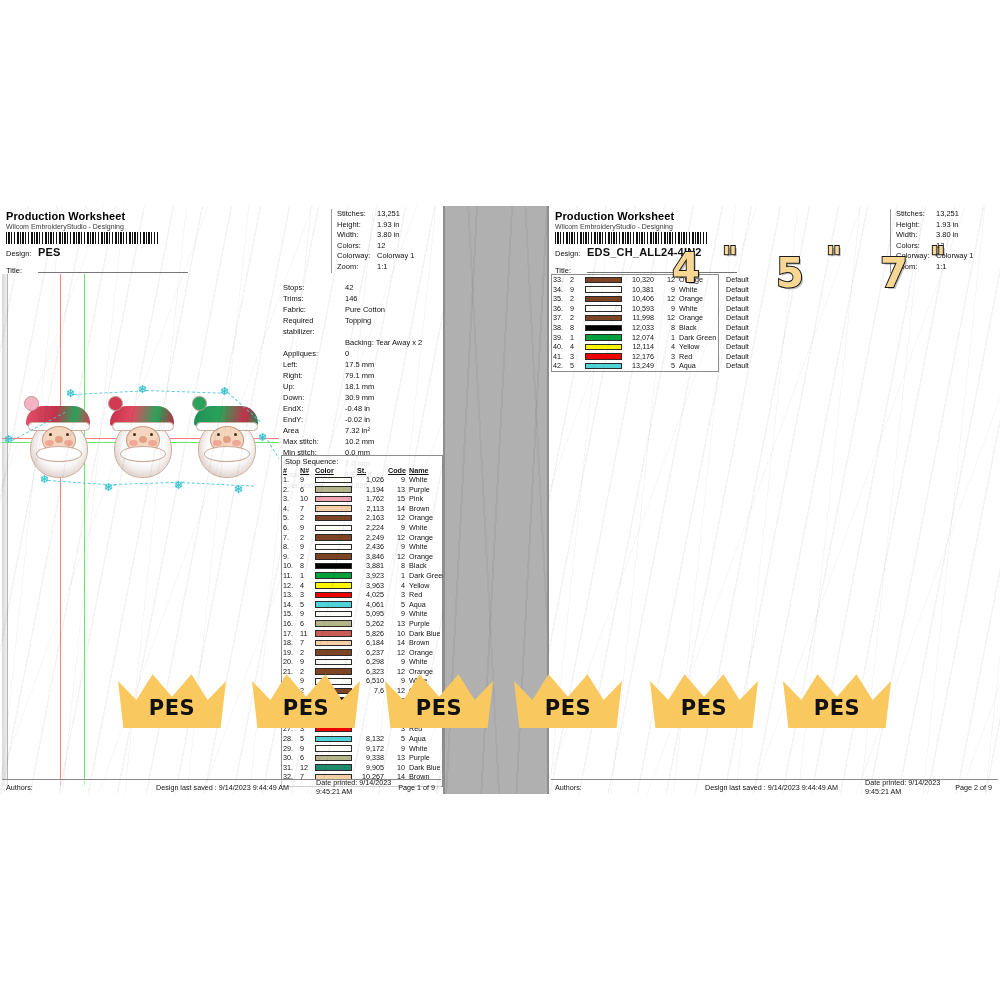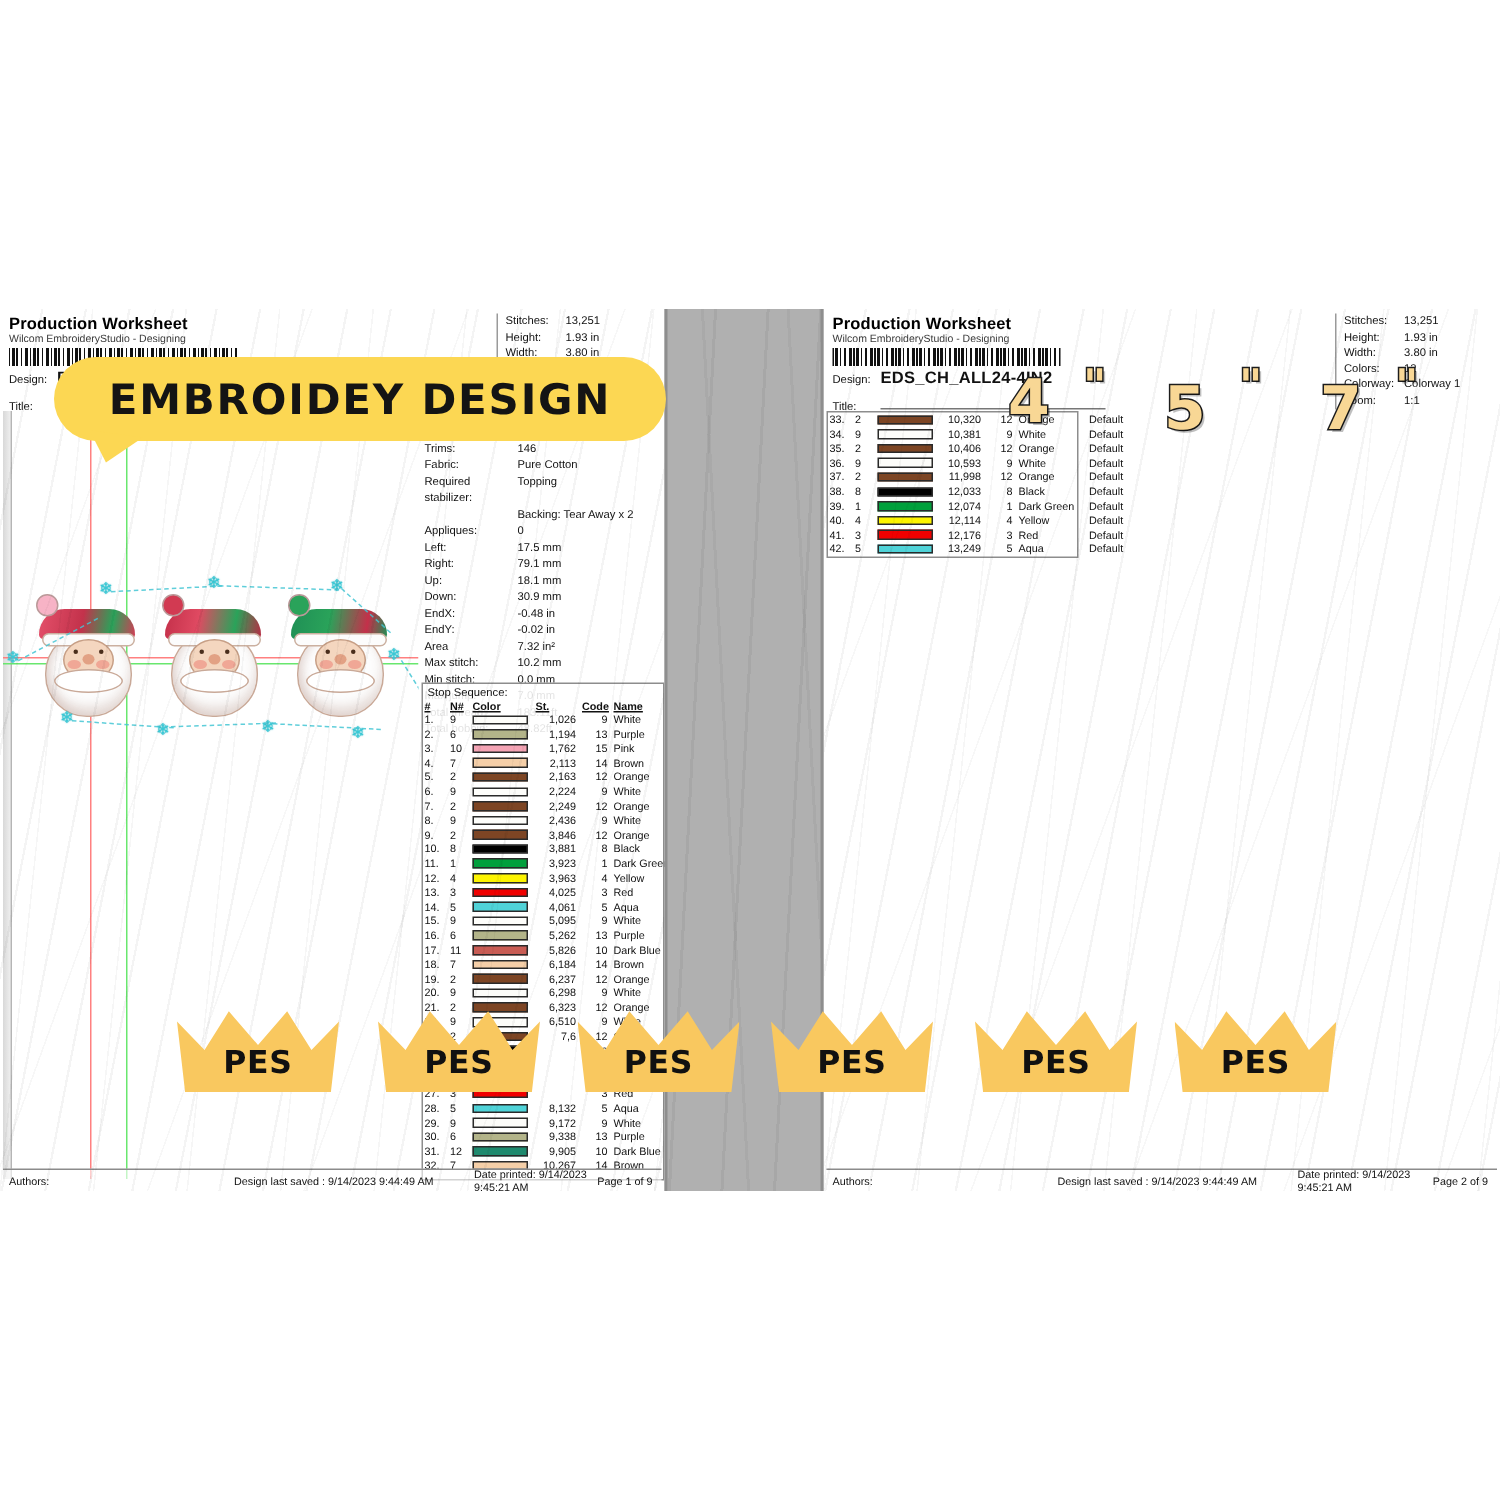--- a/index.html
+++ b/index.html
@@ -1025,24 +1025,20 @@
 
       <div class="footer">
         <span class="f1">Authors:</span>
         <span class="f2">Design last saved : 9/14/2023 9:44:49 AM</span>
         <span class="f3">Date printed: 9/14/2023 9:45:21 AM</span>
         <span class="f4">Page 2 of 9</span>
       </div>
     </div>
   </div>
 
-  <div class="bubble">
-    <span class="btext">EMBROIDEY DESIGN</span>
-    <span class="tail"></span>
-  </div>
 
   <div class="sizeann num" style="left:672px; top:245px;">4</div>
   <div class="sizeann qt" style="left:722px; top:240px;">"</div>
   <div class="sizeann num" style="left:776px; top:250px;">5</div>
   <div class="sizeann qt" style="left:826px; top:240px;">"</div>
   <div class="sizeann num" style="left:880px; top:250px;">7</div>
   <div class="sizeann qt" style="left:930px; top:240px;">"</div>
 
   <div id="badges">
       <div class="pes" style="left: 118px; top: 672px;">

